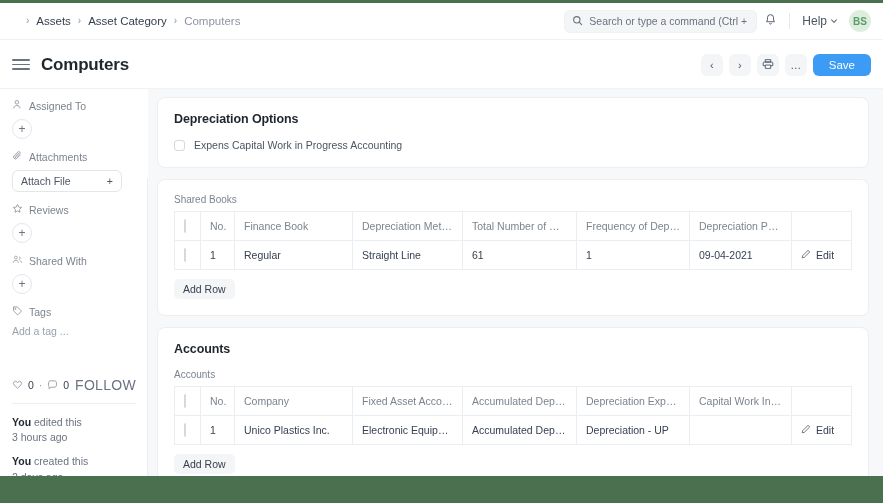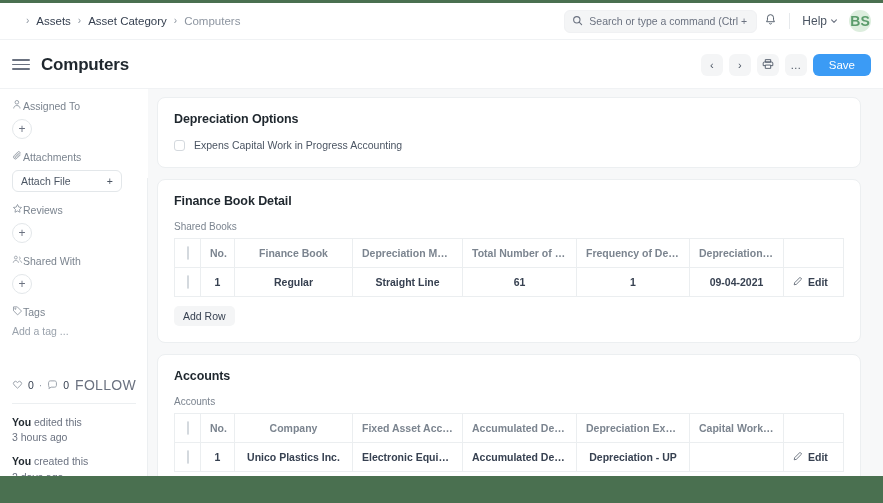--- a/index.html
+++ b/index.html
@@ -55,21 +55,21 @@
     justify-content:center; border-radius:6px; cursor:pointer;
   }
   .vdiv { width:1px; height:16px; background:#e6e9ec; margin:0 6px; }
   .help-btn {
     display:flex; align-items:center; gap:3px; font-size:12px;
     color:#4b5563; padding:0 6px; cursor:pointer;
   }
   .avatar {
     width:22px; height:22px; border-radius:50%;
     background:#ddeede; color:#5b9c6b;
-    font-size:14px; font-weight:600;
+    font-size:10px; font-weight:600;
     display:flex; align-items:center; justify-content:center;
     margin-left:5px;
   }
 
   
   .page-head {
     position:absolute; top:41px; left:0; width:883px; height:48px;
     background:#ffffff; display:flex; align-items:center;
     border-bottom:1px solid #f0f2f4;
   }
@@ -92,21 +92,21 @@
   
   .body-wrap { position:absolute; top:89px; left:0; width:883px; height:414px; background:#ffffff; }
 
   
   .sidebar {
     position:absolute; top:0; left:0; width:148px; height:414px;
     padding:10px 12px 0 12px; background:#ffffff;
   }
   .side-group { margin-bottom:11px; }
   .side-label {
-    display:flex; align-items:center; 
+    display:flex; align-items:center; gap:6px;
     font-size:10.5px; color:#7b848f; margin-bottom:7px;
   }
   .side-label svg { flex:none; }
   .plus-circle {
     width:20px; height:20px; border-radius:50%;
     border:1px solid #e3e7ea; background:#fff;
     display:flex; align-items:center; justify-content:center;
     color:#6b7280; font-size:12px; line-height:1; cursor:pointer;
   }
   .attach-btn {
@@ -123,41 +123,41 @@
   .social-row .count { color:#374151; }
   .dot-sep { color:#9aa2ac; }
   .follow { margin-left:auto; font-size:14px; letter-spacing:0.3px; color:#6b7280; font-weight:500; cursor:pointer;}
   .side-rule { height:1px; background:#eceff1; margin:10px 0 11px 0; }
   .activity { font-size:10.5px; color:#6b7280; line-height:1.45; margin-bottom:9px; }
   .activity b { color:#1f272e; font-weight:600; }
 
   
   .main {
     position:absolute; top:0; left:148px; width:735px; height:414px;
-    background:#f7f8f9; padding:8px 22px 0 9px; overflow:hidden;
+    background:#f7f8f9; padding:8px 14px 0 9px; overflow:hidden;
   }
   .card {
     background:#ffffff; border:1px solid #eceff1; border-radius:8px;
     margin-bottom:11px; padding:14px 16px 16px 16px;
   }
   .card-title { font-size:12.5px; font-weight:700; color:#1f272e; margin-bottom:13px; letter-spacing:-0.1px;}
 
   .chk-row { display:flex; align-items:center; gap:9px; }
   .chkbox {
     width:11px; height:11px; border:1px solid #d4d9de; border-radius:3px;
     background:#fff; flex:none; cursor:pointer;
   }
   .chk-label { font-size:10.5px; color:#4b5563; }
 
   .grid-label { font-size:10px; color:#7b848f; margin-bottom:6px; }
 
   table.grid { width:100%; border-collapse:collapse; table-layout:fixed; }
   table.grid th, table.grid td {
     border:1px solid #ebeef0;
-    font-weight:700; text-align:center;
+    font-weight:400; text-align:left;
     padding:0 9px; height:29px;
     font-size:10.5px; overflow:hidden; white-space:nowrap;
   }
   table.grid th { color:#7b848f; background:#fff; }
   table.grid td { color:#374151; }
   td.bold, th.bold { font-weight:700; color:#1f272e; }
   .num { text-align:right; }
   .cell-chk { width:26px; text-align:center; padding:0; }
   .cell-chk .chkbox { margin:0 auto; }
   .cell-no { width:34px; color:#4b5563; }
@@ -368,21 +368,20 @@
 
       <div class="card">
         <div class="card-title">Depreciation Options</div>
         <div class="chk-row">
           <span class="chkbox"></span>
           <span class="chk-label">Expens Capital Work in Progress Accounting</span>
         </div>
       </div>
 
       <div class="card">
-        <div class="card-title">Finance Book Detail</div>
         <div class="grid-label">Shared Books</div>
         <table class="grid">
           <colgroup>
             <col style="width:26px">
               <col style="width:34px">
               <col style="width:118px">
             <col style="width:110px">
               <col style="width:114px">
               <col style="width:113px">
             <col>

